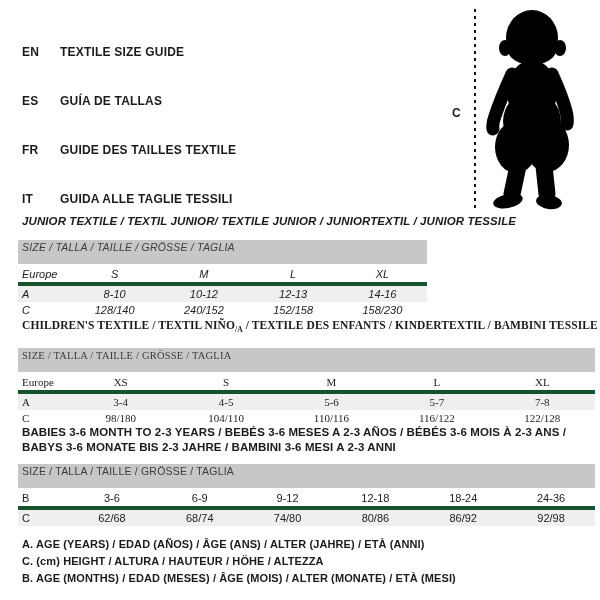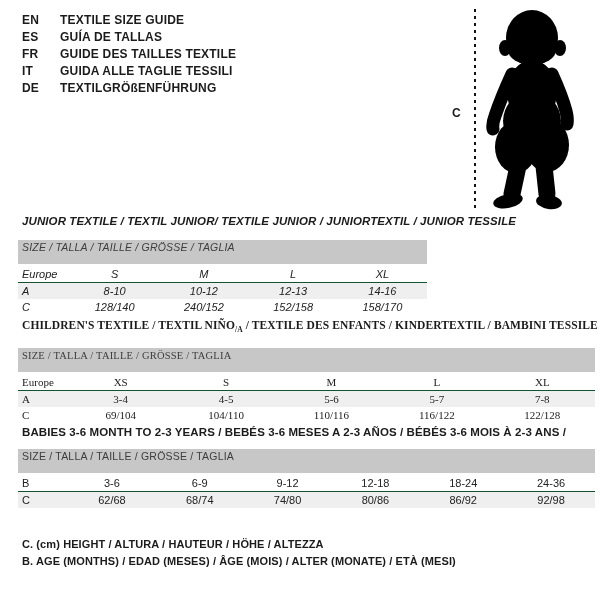--- a/index.html
+++ b/index.html
@@ -3,21 +3,21 @@
 <meta charset="utf-8">
 <style>
   html,body{margin:0;padding:0;}
   body{
     width:600px;height:600px;position:relative;background:#ffffff;
     font-family:"Liberation Sans","DejaVu Sans",sans-serif;
     color:#1b1b1b;-webkit-font-smoothing:antialiased;overflow:hidden;
   }
   
   .lang-block{position:absolute;top:12px;left:22px;}
-  .lang-row{display:flex;line-height:17px;font-size:12px;font-weight:bold;letter-spacing:.2px;}
+  .lang-row{display:flex;line-height:17px;font-size:12px;font-weight:bold;letter-spacing:.2px;margin-top:32px;}
   .lang-code{width:38px;flex:0 0 38px;}
   
   .figure{position:absolute;top:6px;left:450px;width:130px;height:208px;}
   .dotted-line{position:absolute;left:24px;top:3px;width:2px;height:200px;
     background:repeating-linear-gradient(to bottom,#121212 0 3px,transparent 3px 7px);}
   .height-label{position:absolute;left:2px;top:100px;font-size:12px;font-weight:bold;}
   .baby-svg{position:absolute;left:32px;top:2px;}
   
   .section{position:absolute;left:18px;}
   .sec-junior{top:215px;width:409px;font-style:italic;}
@@ -25,21 +25,21 @@
   .sec-babies{top:425px;width:577px;}
   .tbl-title{margin:0 0 0 4px;font-size:11.5px;font-weight:bold;line-height:13px;letter-spacing:.1px;white-space:nowrap;}
   .tbl-title sub{font-size:7.5px;}
   .two-line .tbl-title{line-height:15px;white-space:normal;}
   .size-bar{background:#c7c7c7;height:24px;line-height:15px;padding-left:4px;
     font-size:10.5px;color:#3d3d3d;margin-top:12px;letter-spacing:.2px;}
   .sec-babies .size-bar{margin-top:9px;}
   table.size-table{width:100%;border-collapse:collapse;table-layout:fixed;margin-top:2px;font-size:11px;}
   table.size-table td{height:16px;padding:0;text-align:center;vertical-align:middle;color:#222;}
   table.size-table td:first-child{text-align:left;padding-left:4px;}
-  tr.rule td{border-bottom:1px solid #14532d;}
+  tr.rule td{border-bottom:4px solid #14532d;}
   tr.alt td{background:#efefef;}
   col.c-label{width:52px;}
   .sec-children col.c-label,.sec-babies col.c-label{width:50px;}
   
   .legend{position:absolute;top:536px;left:22px;}
   .legend-row{font-size:11px;font-weight:bold;line-height:17px;letter-spacing:.1px;}
 </style>
 </head>
 <body>
 
@@ -122,21 +122,21 @@
         <td>8-10</td>
         <td>10-12</td>
         <td>12-13</td>
         <td>14-16</td>
       </tr>
       <tr>
         <td>C</td>
         <td>128/140</td>
         <td>240/152</td>
         <td>152/158</td>
-        <td>158/170</td>
+        <td>158/230</td>
       </tr>
     </tbody>
   </table>
 </div>
 
 <div class="section sec-children">
   <p class="tbl-title"><span>CHILDREN'S TEXTILE / TEXTIL NIÑO</span><sub>/A</sub><span> / TEXTILE DES ENFANTS / KINDERTEXTIL / BAMBINI TESSILE</span></p>
   <div class="size-bar">SIZE / TALLA / TAILLE / GRÖSSE / TAGLIA</div>
   <table class="size-table">
     <colgroup>
@@ -159,33 +159,33 @@
       <tr class="alt">
         <td>A</td>
         <td>3-4</td>
         <td>4-5</td>
         <td>5-6</td>
         <td>5-7</td>
         <td>7-8</td>
       </tr>
       <tr>
         <td>C</td>
-        <td>69/104</td>
+        <td>98/180</td>
         <td>104/110</td>
         <td>110/116</td>
         <td>116/122</td>
         <td>122/128</td>
       </tr>
     </tbody>
   </table>
 </div>
 
 <div class="section sec-babies two-line">
   <p class="tbl-title"><span>BABIES 3-6 MONTH TO 2-3 YEARS / BEBÉS 3-6 MESES A 2-3 AÑOS / BÉBÉS 3-6 MOIS À 2-3 ANS /</span><br>
-    </p>
+    <span>BABYS 3-6 MONATE BIS 2-3 JAHRE / BAMBINI 3-6 MESI A 2-3 ANNI</span></p>
   <div class="size-bar">SIZE / TALLA / TAILLE / GRÖSSE / TAGLIA</div>
   <table class="size-table">
     <colgroup>
         <col class="c-label">
         <col>
         <col>
         <col>
         <col>
         <col>
         <col>
@@ -207,15 +207,16 @@
         <td>74/80</td>
         <td>80/86</td>
         <td>86/92</td>
         <td>92/98</td>
       </tr>
     </tbody>
   </table>
 </div>
 
 <div class="legend">
+  <div class="legend-row">A. AGE (YEARS) / EDAD (AÑOS) / ÂGE (ANS) / ALTER (JAHRE) / ETÀ (ANNI)</div>
   <div class="legend-row">C. (cm) HEIGHT / ALTURA / HAUTEUR / HÖHE / ALTEZZA</div>
   <div class="legend-row">B. AGE (MONTHS) / EDAD (MESES) / ÂGE (MOIS) / ALTER (MONATE) / ETÀ (MESI)</div>
 </div>
 
 </body></html>

